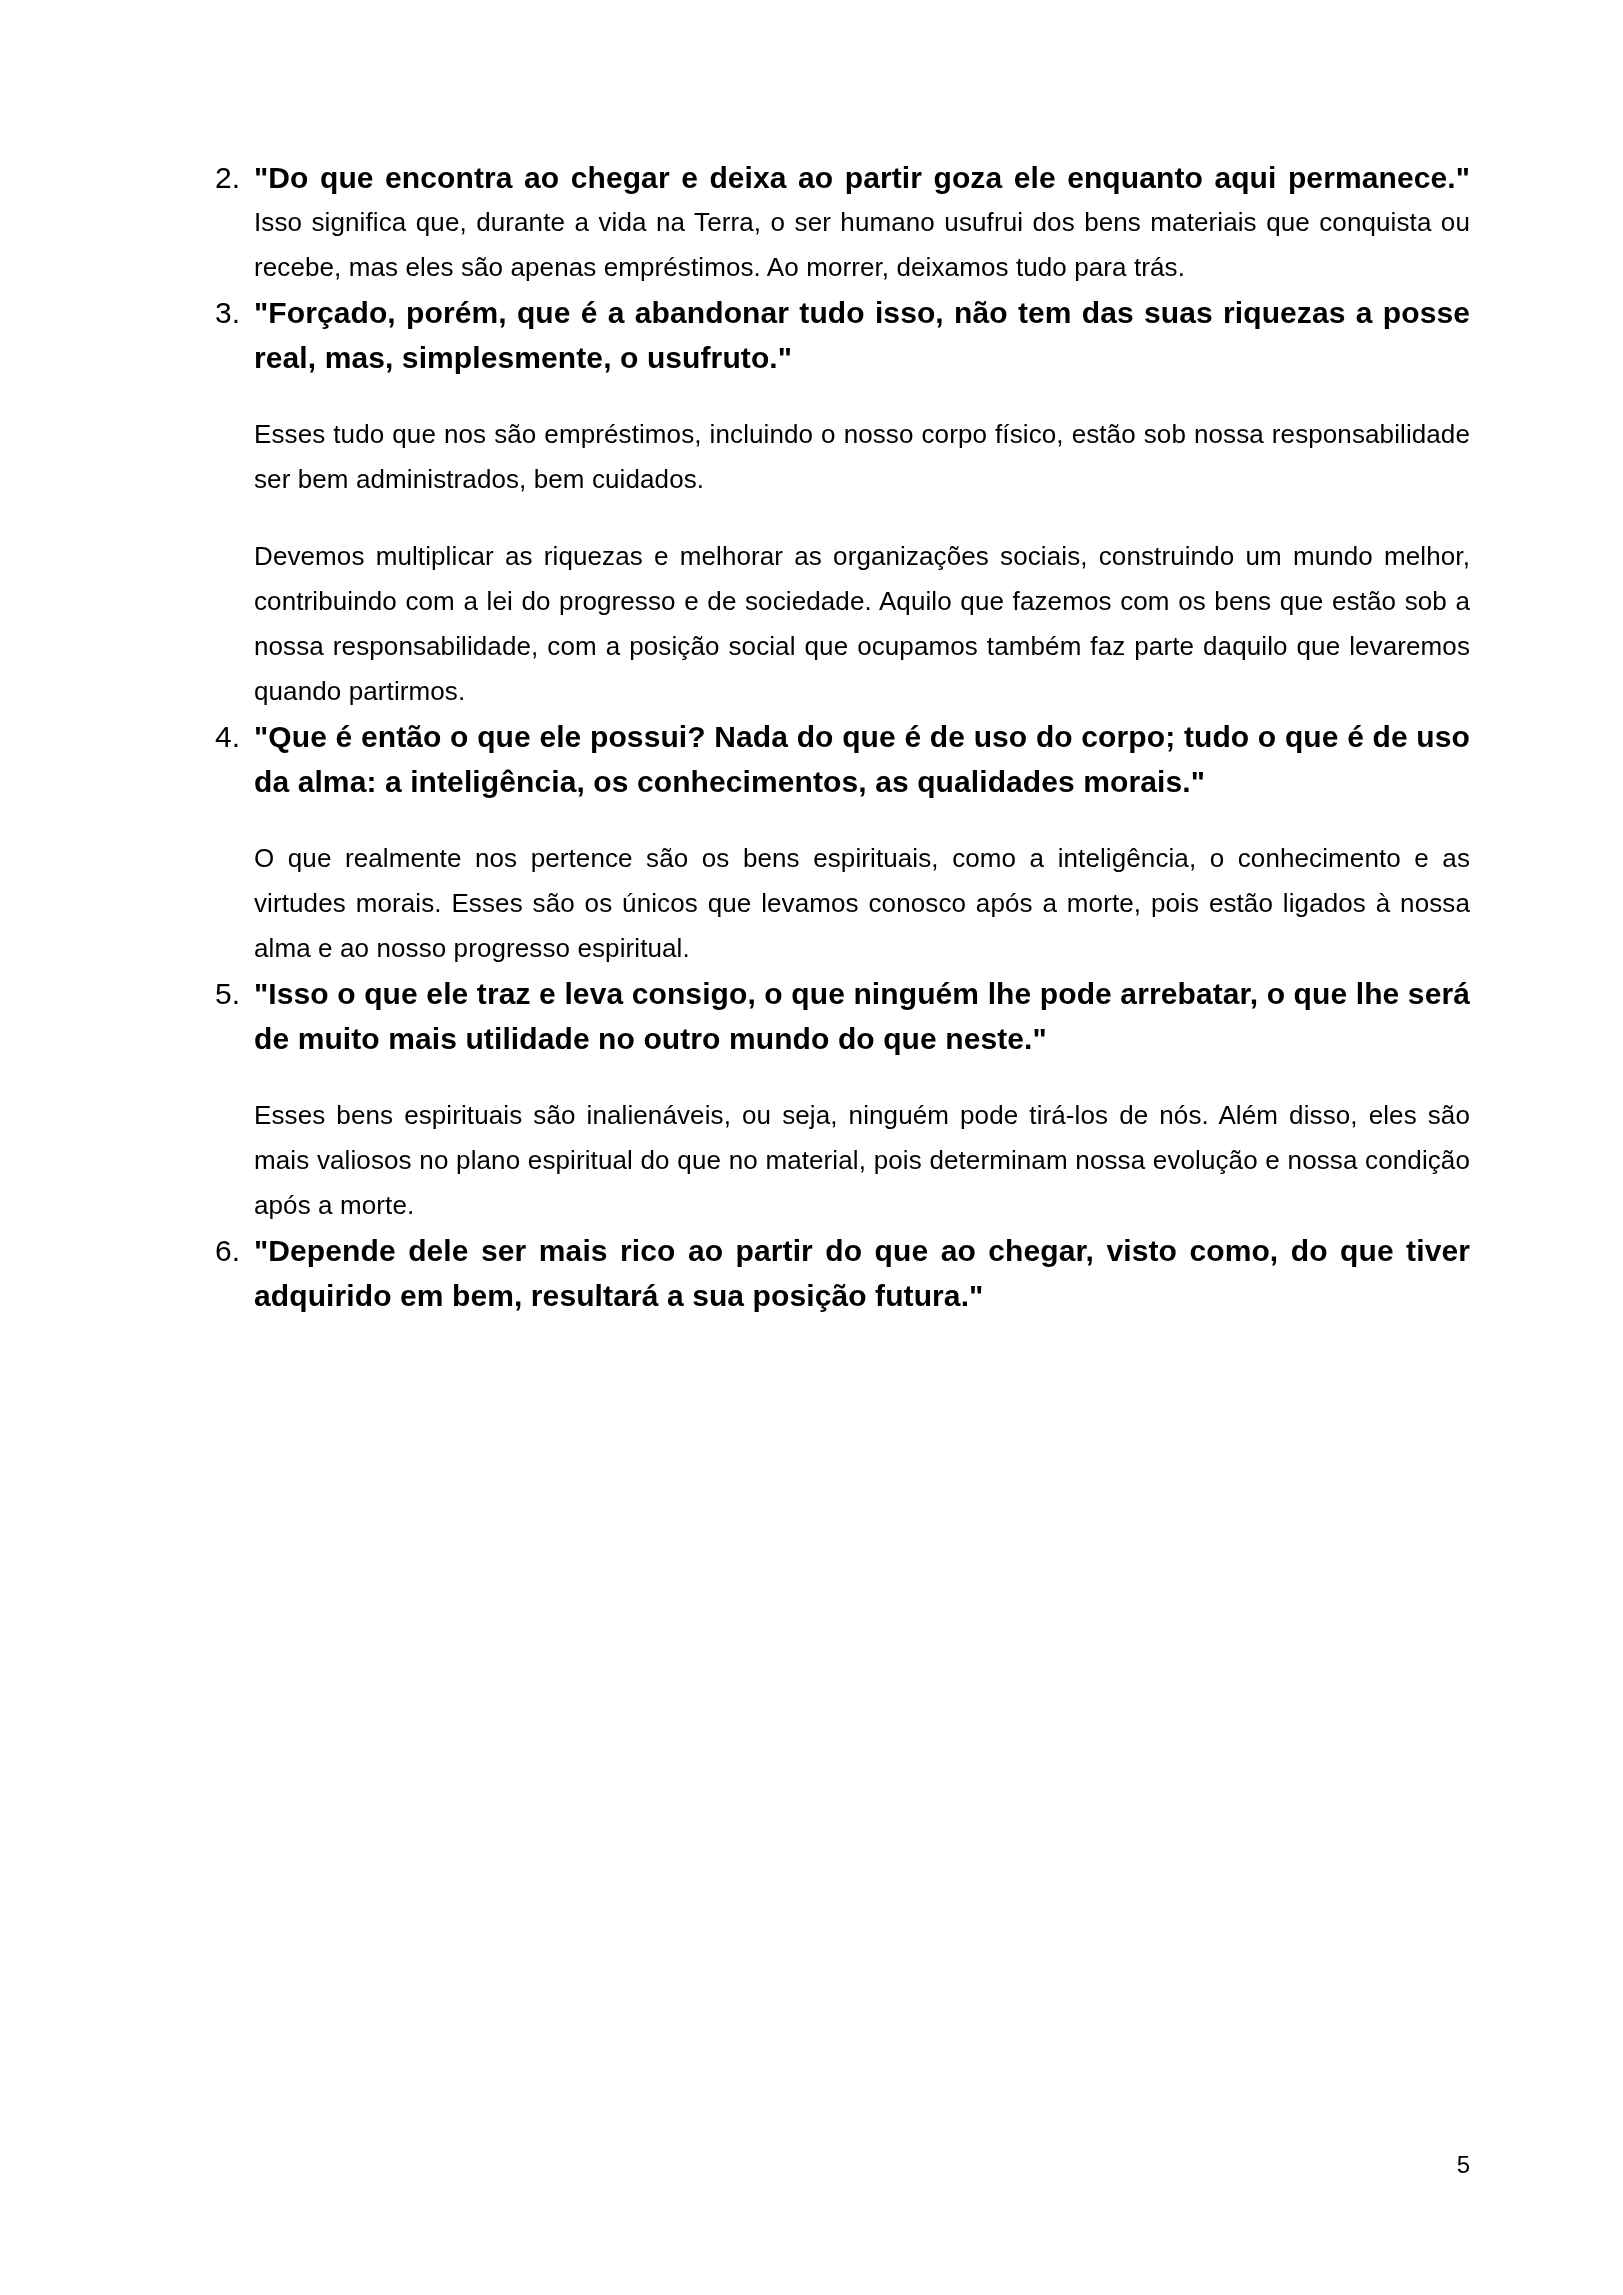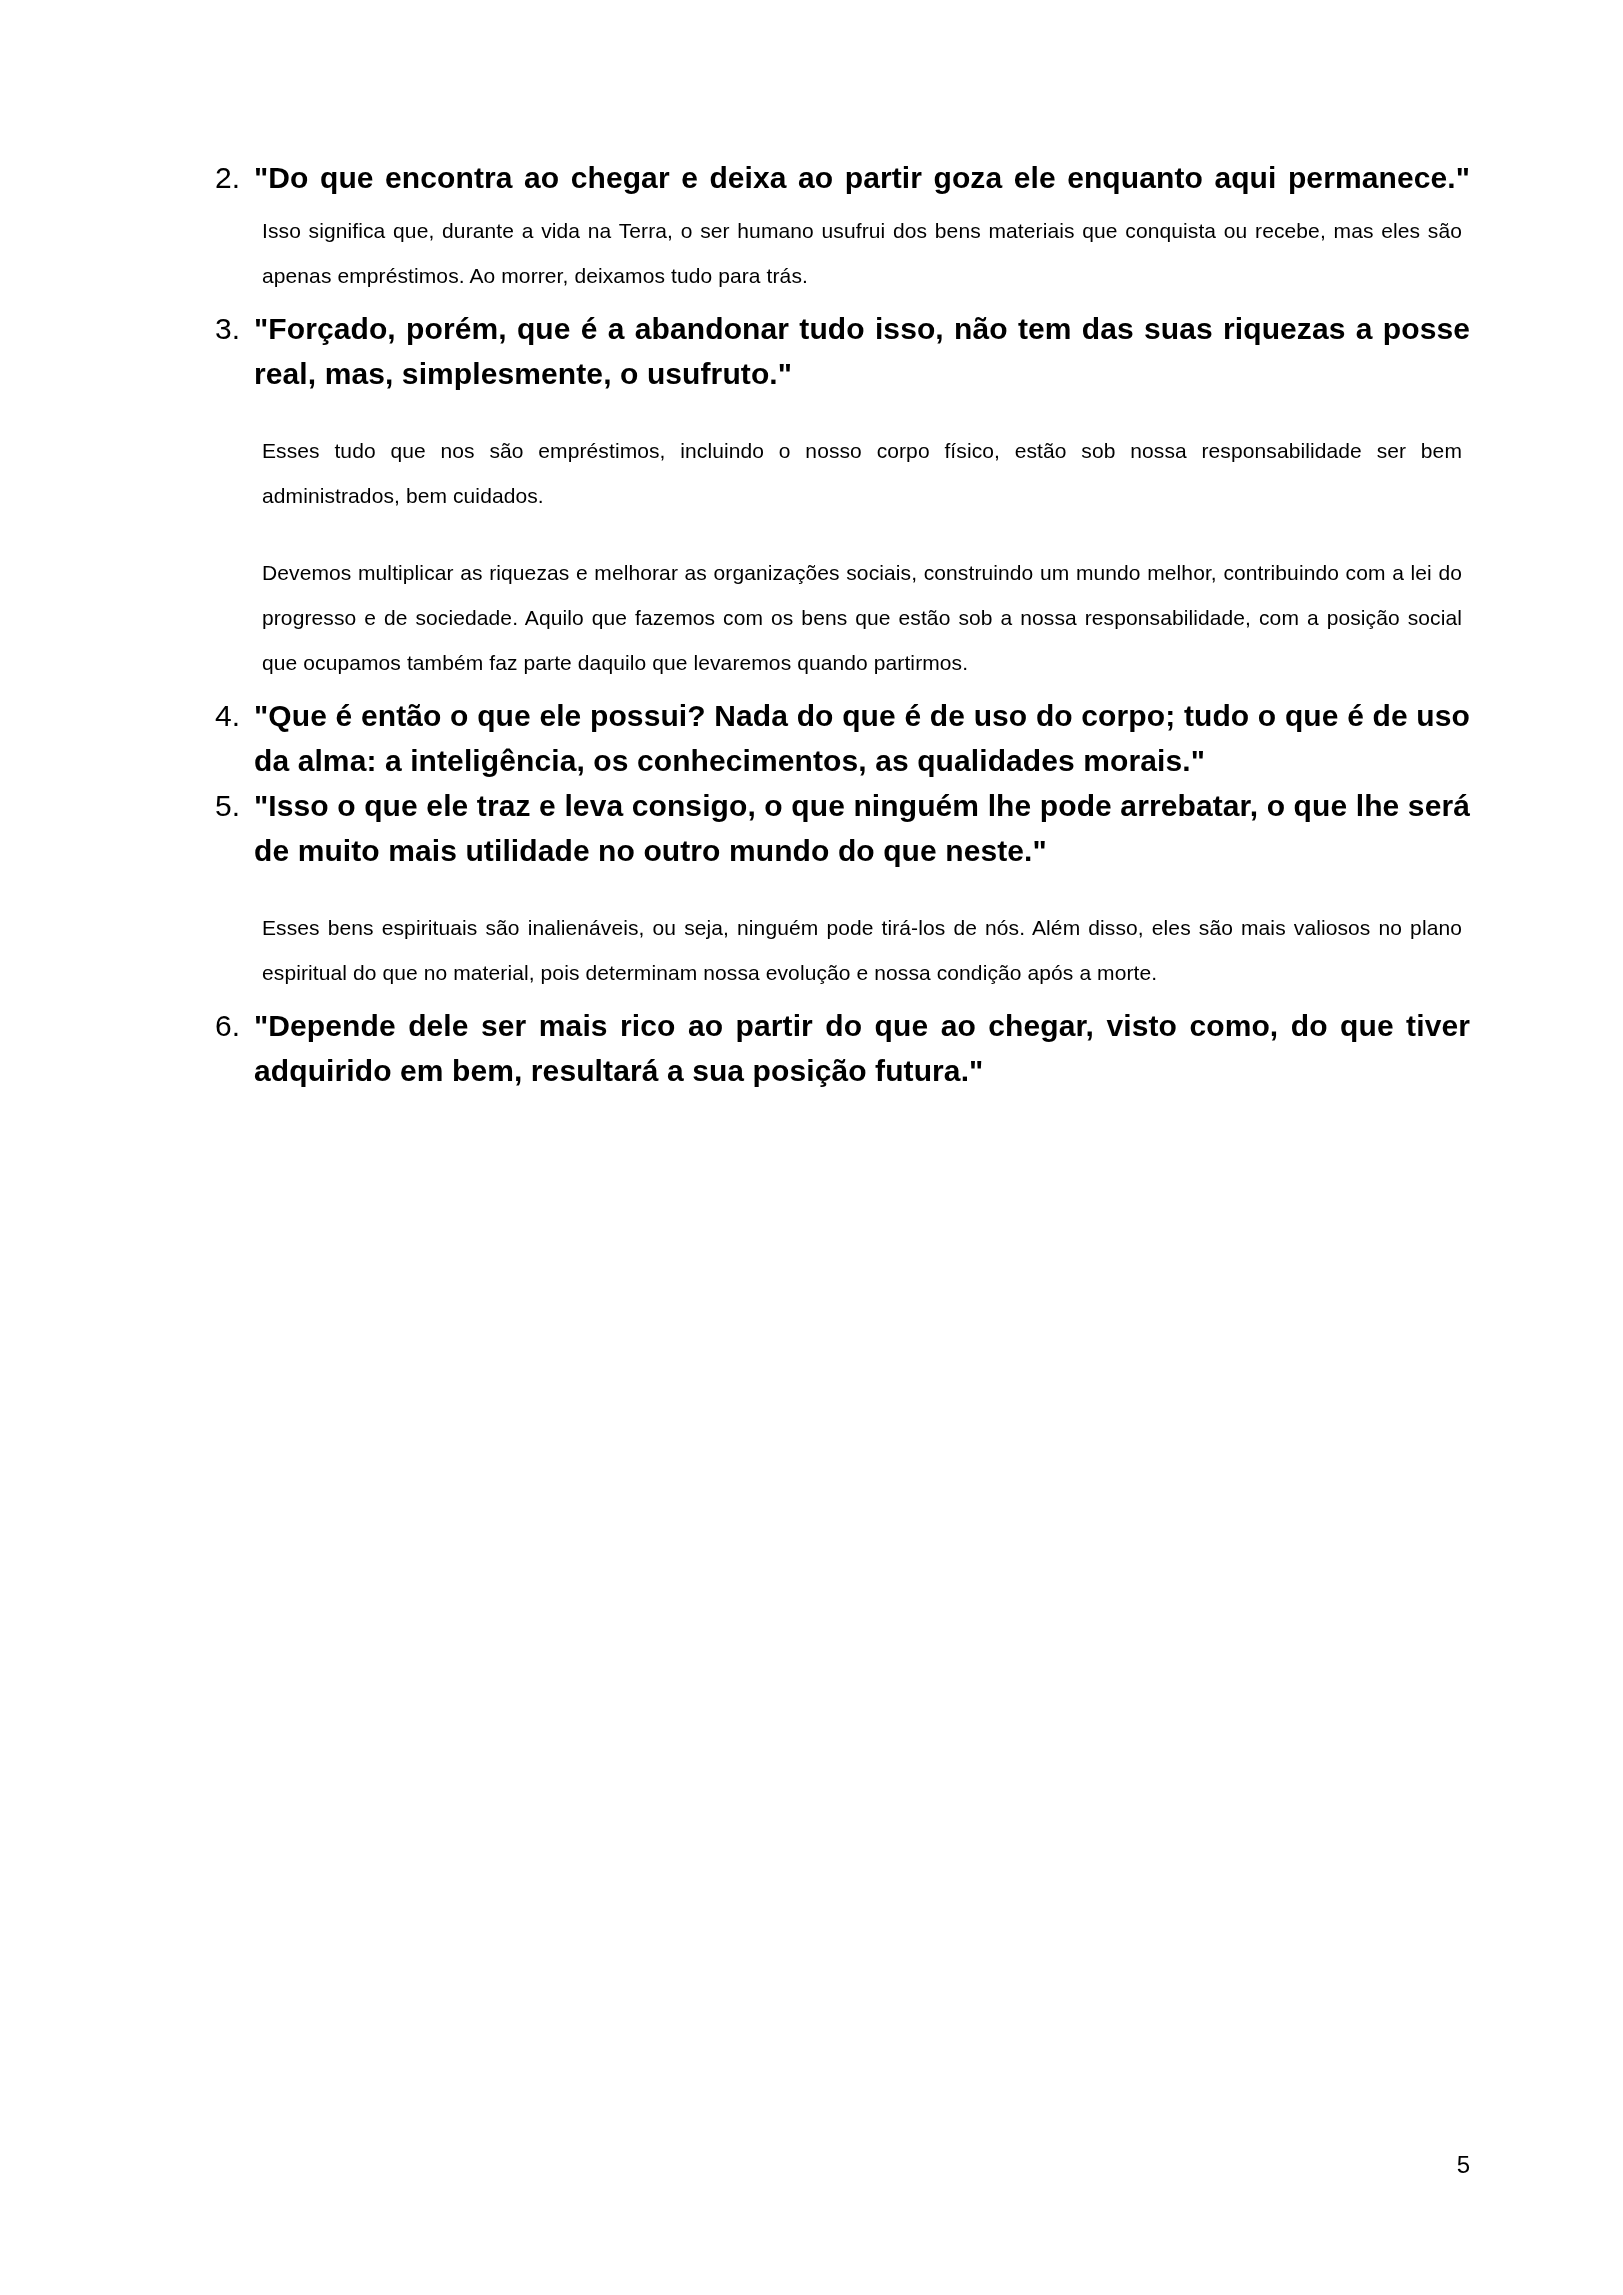--- a/index.html
+++ b/index.html
@@ -62,26 +62,26 @@
     text-justify: inter-word;
     margin: 0;
     letter-spacing: 0.1px;
   }
   
   .quote.force-justify-last {
     text-align-last: justify;
   }
 
   .para {
-    font-size: 21px;
+    font-size: 26px;
     line-height: 45px;
     font-weight: normal;
     text-align: justify;
     text-justify: inter-word;
-    margin: 8px;
+    margin: 0;
     letter-spacing: 0.1px;
   }
 
   .gap-before {
     margin-top: 32px;
   }
 
   li.item-spacing {
     margin-top: 6.3px;
   }
@@ -121,20 +121,21 @@
 
     <div class="standalone">
       <p class="para gap-before">Esses tudo que nos são empréstimos, incluindo o nosso corpo físico, estão sob nossa responsabilidade ser bem administrados, bem cuidados.</p>
       <p class="para gap-before">Devemos multiplicar as riquezas e melhorar as organizações sociais, construindo um mundo melhor, contribuindo com a lei do progresso e de sociedade. Aquilo que fazemos com os bens que estão sob a nossa responsabilidade, com a posição social que ocupamos também faz parte daquilo que levaremos quando partirmos.</p>
     </div>
 
     <ol class="numlist" start="4" style="counter-reset: item 3;">
 
       <li class="item-spacing">
         <p class="quote">"Que é então o que ele possui? Nada do que é de uso do corpo; tudo o que é de uso da alma: a inteligência, os conhecimentos, as qualidades morais."</p>
+        <p class="para gap-before">O que realmente nos pertence são os bens espirituais, como a inteligência, o conhecimento e as virtudes morais. Esses são os únicos que levamos conosco após a morte, pois estão ligados à nossa alma e ao nosso progresso espiritual.</p>
       </li>
 
       <li class="item-spacing">
         <p class="quote">"Isso o que ele traz e leva consigo, o que ninguém lhe pode arrebatar, o que lhe será de muito mais utilidade no outro mundo do que neste."</p>
         <p class="para gap-before">Esses bens espirituais são inalienáveis, ou seja, ninguém pode tirá-los de nós. Além disso, eles são mais valiosos no plano espiritual do que no material, pois determinam nossa evolução e nossa condição após a morte.</p>
       </li>
 
       <li class="item-spacing">
         <p class="quote">"Depende dele ser mais rico ao partir do que ao chegar, visto como, do que tiver adquirido em bem, resultará a sua posição futura."</p>
       </li>

